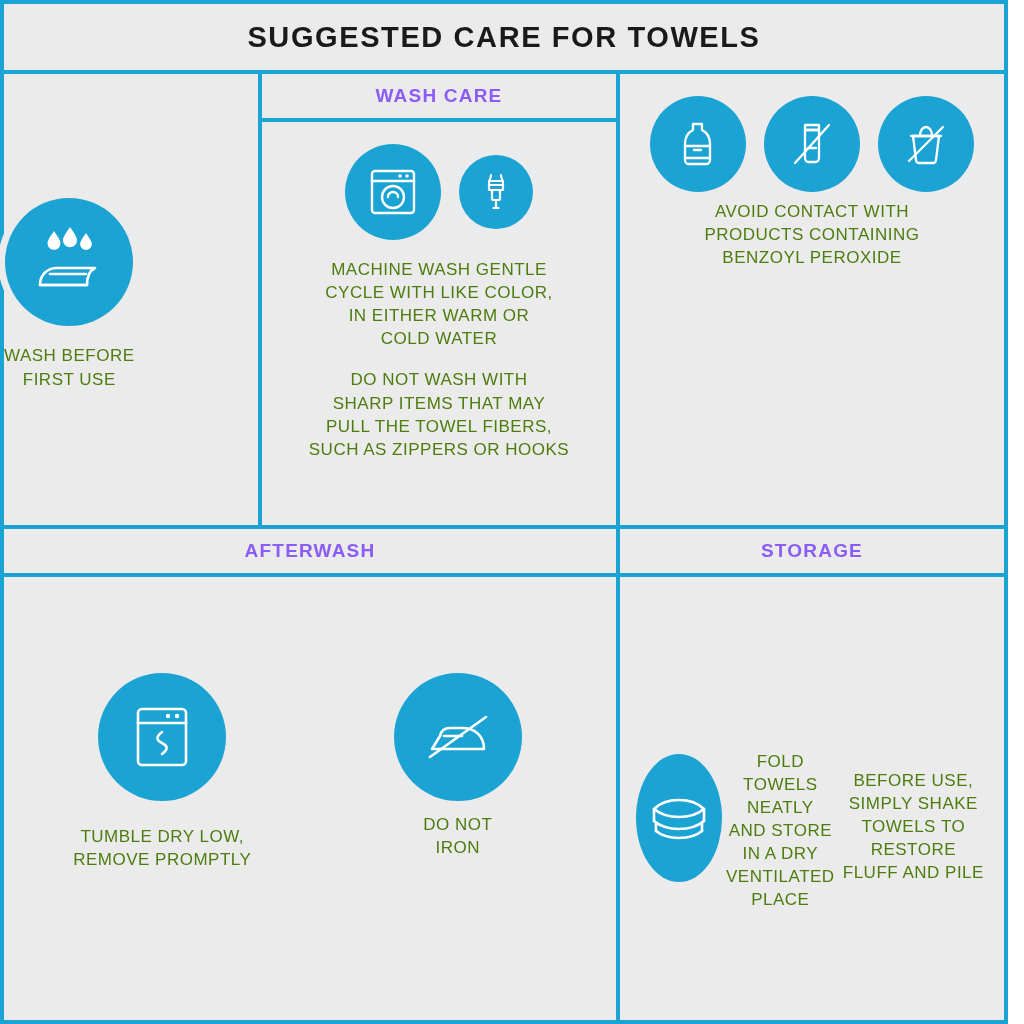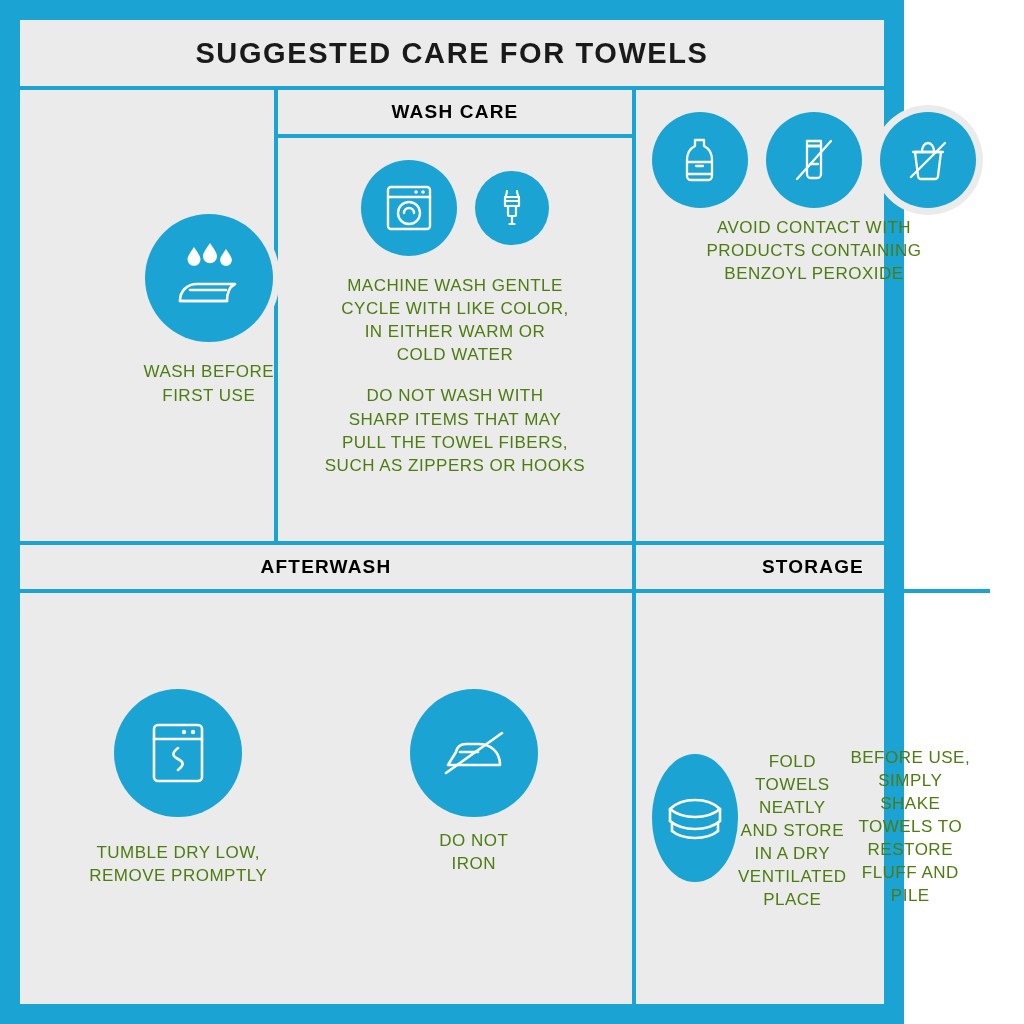--- a/index.html
+++ b/index.html
@@ -9,25 +9,25 @@
   }
   body {
     width: 1024px;
     height: 1024px;
     font-family: "Liberation Sans", sans-serif;
     color: #231f20;
     overflow: hidden;
   }
   .poster {
     position: relative;
-    width: 904px;
+    width: 1008px;
     height: 1024px;
     box-sizing: border-box;
     background: #1ba3d4;
-    padding: 20px;
+    padding: 4px;
   }
   .grid {
     position: relative;
     width: 100%;
     height: 100%;
     background: #ebebeb;
     box-sizing: border-box;
     display: flex;
     flex-direction: column;
   }
@@ -58,21 +58,21 @@
   }
   .col {
     box-sizing: border-box;
     position: relative;
     display: flex;
     flex-direction: column;
   }
   .col-wash-before {
     flex: 0 0 258px;
     border-right: 4px solid #1ba3d4;
-    align-items: flex-end;
+    align-items: flex-start;
     justify-content: center;
   }
   .col-wash-care {
     flex: 0 0 358px;
     border-right: 4px solid #1ba3d4;
   }
   .col-chem-care {
     flex: 1 1 auto;
   }
 
@@ -83,21 +83,21 @@
     align-items: center;
     justify-content: center;
     border-bottom: 4px solid #1ba3d4;
     box-sizing: border-box;
   }
   .col-head span {
     font-size: 19px;
     letter-spacing: 1.2px;
     font-weight: 700;
     text-transform: uppercase;
-    color: #000000;
+    color: #8b5cf6;
   }
   .col-body {
     flex: 1 1 auto;
     display: flex;
     flex-direction: column;
     align-items: center;
     padding: 22px 16px 10px 16px;
     box-sizing: border-box;
   }
 

